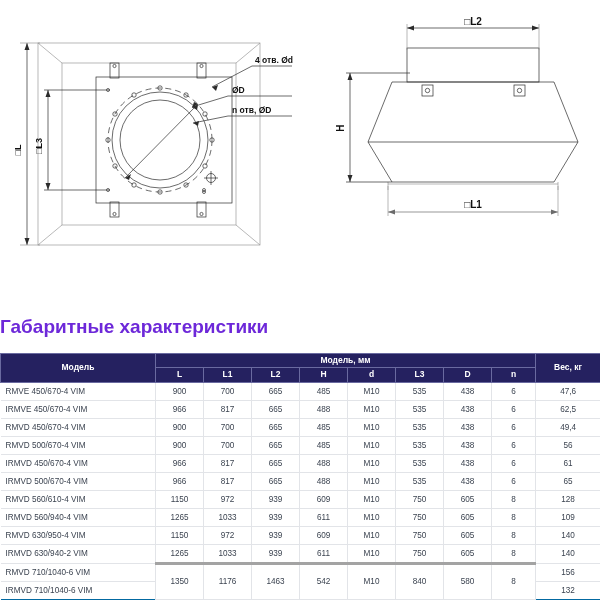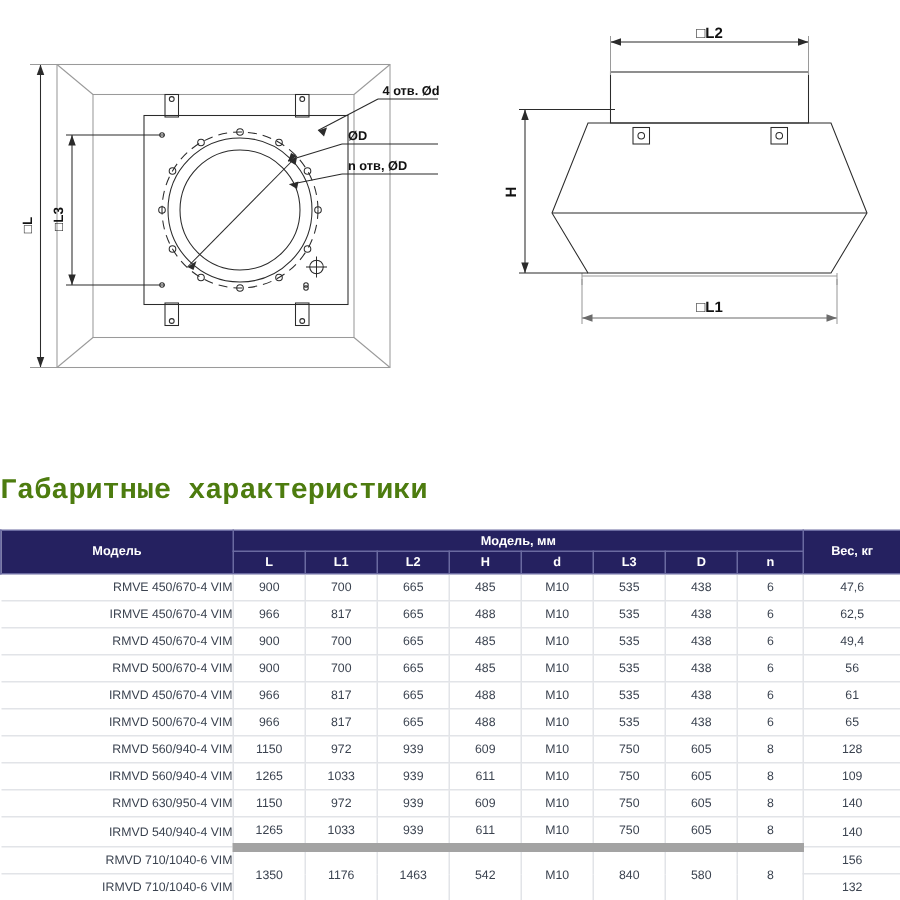--- a/index.html
+++ b/index.html
@@ -27,24 +27,23 @@
     left: 0;
   }
 
   
   .section-heading {
     position: absolute;
     left: 0;
     top: 316px;
     font-size: 19px;
     font-weight: bold;
-    color: #4d7c0f;
+    color: #6d28d9;
     letter-spacing: 0px;
     white-space: nowrap;
-    font-family: Liberation Mono, monospace;
   }
 
   
   .spec-table-wrap {
     position: absolute;
     left: 0;
     top: 353px;
     width: 592px;
   }
   table.spec {
@@ -71,29 +70,29 @@
     text-align: center;
     border: 1px solid #e2e4e8;
     border-left: none;
     border-right: none;
     padding: 0;
     height: 17px;
     line-height: 17px;
     white-space: nowrap;
   }
   table.spec td.model {
-    text-align: right;
+    text-align: left;
     padding-left: 5px;
     border-right: 1px solid #e2e4e8;
   }
   table.spec td.val {
     border-right: 1px solid #e2e4e8;
   }
   table.spec td.merged {
-    border-top: 6px solid #a3a3a3;
+    border-top: 3px solid #a3a3a3;
     border-bottom: 1px solid #e2e4e8;
   }
   table.spec tr.last-row td {
     border-bottom: 1px solid #0369a1;
   }
 </style>
 </head>
 <body>
 
 <div class="drawings">
@@ -329,21 +328,21 @@
           <td class="val">817</td>
           <td class="val">665</td>
           <td class="val">488</td>
           <td class="val">M10</td>
           <td class="val">535</td>
           <td class="val">438</td>
           <td class="val">6</td>
           <td class="val">65</td>
         </tr>
         <tr>
-          <td class="model">RMVD 560/940-4 VIM</td>
+          <td class="model">RMVD 560/610-4 VIM</td>
           <td class="val">1150</td>
           <td class="val">972</td>
           <td class="val">939</td>
           <td class="val">609</td>
           <td class="val">M10</td>
           <td class="val">750</td>
           <td class="val">605</td>
           <td class="val">8</td>
           <td class="val">128</td>
         </tr>
@@ -365,21 +364,21 @@
           <td class="val">972</td>
           <td class="val">939</td>
           <td class="val">609</td>
           <td class="val">M10</td>
           <td class="val">750</td>
           <td class="val">605</td>
           <td class="val">8</td>
           <td class="val">140</td>
         </tr>
         <tr>
-          <td class="model">IRMVD 540/940-4 VIM</td>
+          <td class="model">IRMVD 630/940-2 VIM</td>
           <td class="val">1265</td>
           <td class="val">1033</td>
           <td class="val">939</td>
           <td class="val">611</td>
           <td class="val">M10</td>
           <td class="val">750</td>
           <td class="val">605</td>
           <td class="val">8</td>
           <td class="val">140</td>
         </tr>

